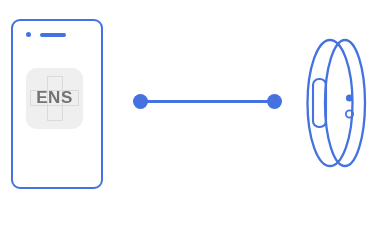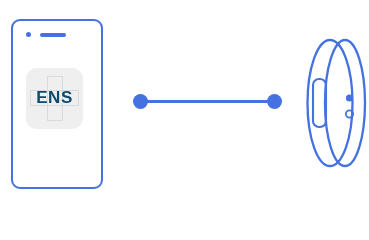--- a/index.html
+++ b/index.html
@@ -93,21 +93,21 @@
     left: 0;
     top: 20px;
     width: 57px;
     height: 20px;
     line-height: 20px;
     text-align: center;
     font-family: "Liberation Sans", sans-serif;
     font-weight: bold;
     font-size: 17px;
     letter-spacing: 0.5px;
-    color: #0c4a6e;
+    color: #737373;
   }
 
   
   .conn-line {
     position: absolute;
     left: 140px;
     top: 100px;
     width: 134px;
     height: 3px;
     background: #4472E0;

